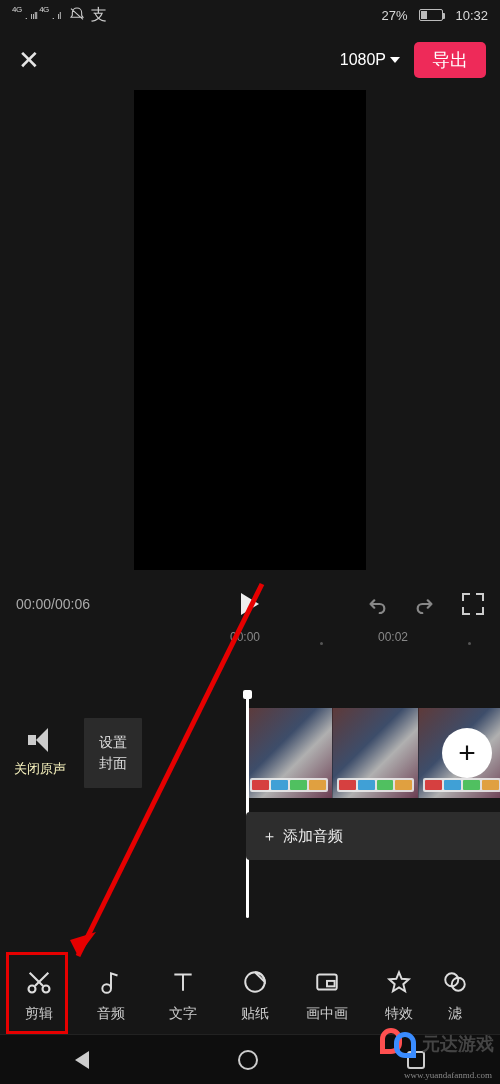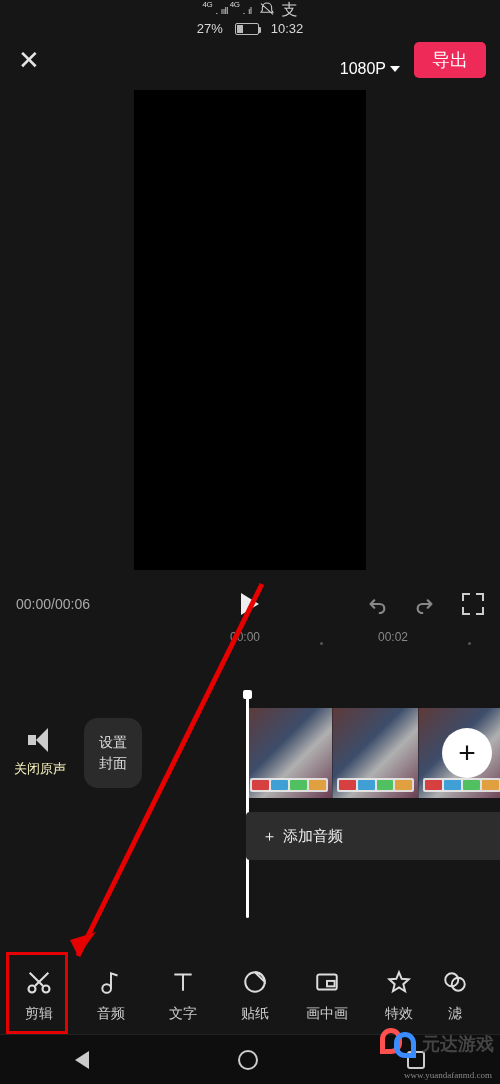--- a/index.html
+++ b/index.html
@@ -14,39 +14,38 @@
     }
     
     .status-bar {
       height: 30px;
       display: flex;
       align-items: center;
       justify-content: space-between;
       padding: 0 12px;
       font-size: 13px;
       color: #d9d9d9;
-      flex-direction: column;
     }
     .status-left { display:flex; align-items:center; gap:2px; }
     .sig { font-size: 9px; letter-spacing: -0.5px; }
     .sig sup{ font-size:8px; position:relative; top:-3px;}
     .status-right { display:flex; align-items:center; gap:12px; }
     .batt-box {
       width: 24px; height: 12px; border:1px solid #bbb; border-radius:2px; position:relative;
     }
     .batt-box:after { content:""; position:absolute; right:-3px; top:3px; width:2px; height:6px; background:#bbb; border-radius:0 1px 1px 0;}
     .batt-fill { position:absolute; left:1px; top:1px; bottom:1px; width:27%; background:#bbb; }
     
     .top-bar {
       height: 60px;
       display:flex; align-items:center; justify-content:space-between;
       padding: 0 14px;
     }
     .close-x { font-size:26px; color:#e5e5e5; width:30px; text-align:center; }
-    .top-right { display:flex; align-items:flex-end; gap:14px; }
+    .top-right { display:flex; align-items:center; gap:14px; }
     .res-sel { font-size:16px; color:#fff; display:flex; align-items:center; gap:4px;}
     .res-caret { width:0;height:0;border-left:5px solid transparent;border-right:5px solid transparent;border-top:6px solid #fff;}
     .export-btn {
       background:#ee2a59; color:#fff; font-size:18px;
       padding: 6px 18px; border-radius:5px;
     }
     
     .preview-area {
       height: 480px; width:100%; display:flex; justify-content:center;
     }
@@ -90,21 +89,21 @@
     .tl-left {
       position:absolute; left:14px; top:60px;
       display:flex; gap:18px; align-items:center;
     }
     .mute-box { display:flex; flex-direction:column; align-items:center; gap:8px; color:#ccc;}
     .mute-label{ font-size:13px; color:#fef9c3;}
     .spk { width:28px; height:24px; position:relative;}
     .spk:before{ content:""; position:absolute; left:2px; top:7px; width:8px; height:10px; background:#ccc;}
     .spk:after{ content:""; position:absolute; left:10px; top:12px; width:0;height:0;border-top:12px solid transparent;border-bottom:12px solid transparent;border-right:12px solid #ccc; transform:translateY(-50%);}
     .cover-btn {
-      background:#2b2b2b; border-radius:14px; width:58px; height:70px;
+      background:#2b2b2b; border-radius:1px; width:58px; height:70px;
       display:flex; align-items:center; justify-content:center;
       font-size:14px; color:#ddd; text-align:center; line-height:1.5;
     }
     .clip-strip {
       position:absolute; top:50px; left:246px; height:90px; width:260px;
       display:flex; overflow:hidden; border-radius:4px;
     }
     .clip-strip .thumb { flex:1; background:linear-gradient(135deg,#5e3a3a 0%, #3d4d6a 40%, #b0b0b0 60%, #6b3d52 100%); position:relative; border-right:1px solid rgba(0,0,0,0.3);}
     .thumb .bar { position:absolute; bottom:6px;left:4px;right:4px;height:14px;background:rgba(240,240,240,0.85); border-radius:2px; display:flex; gap:2px; padding:2px; }
     .thumb .bar i{ flex:1; background:#d64040; border-radius:1px;}

